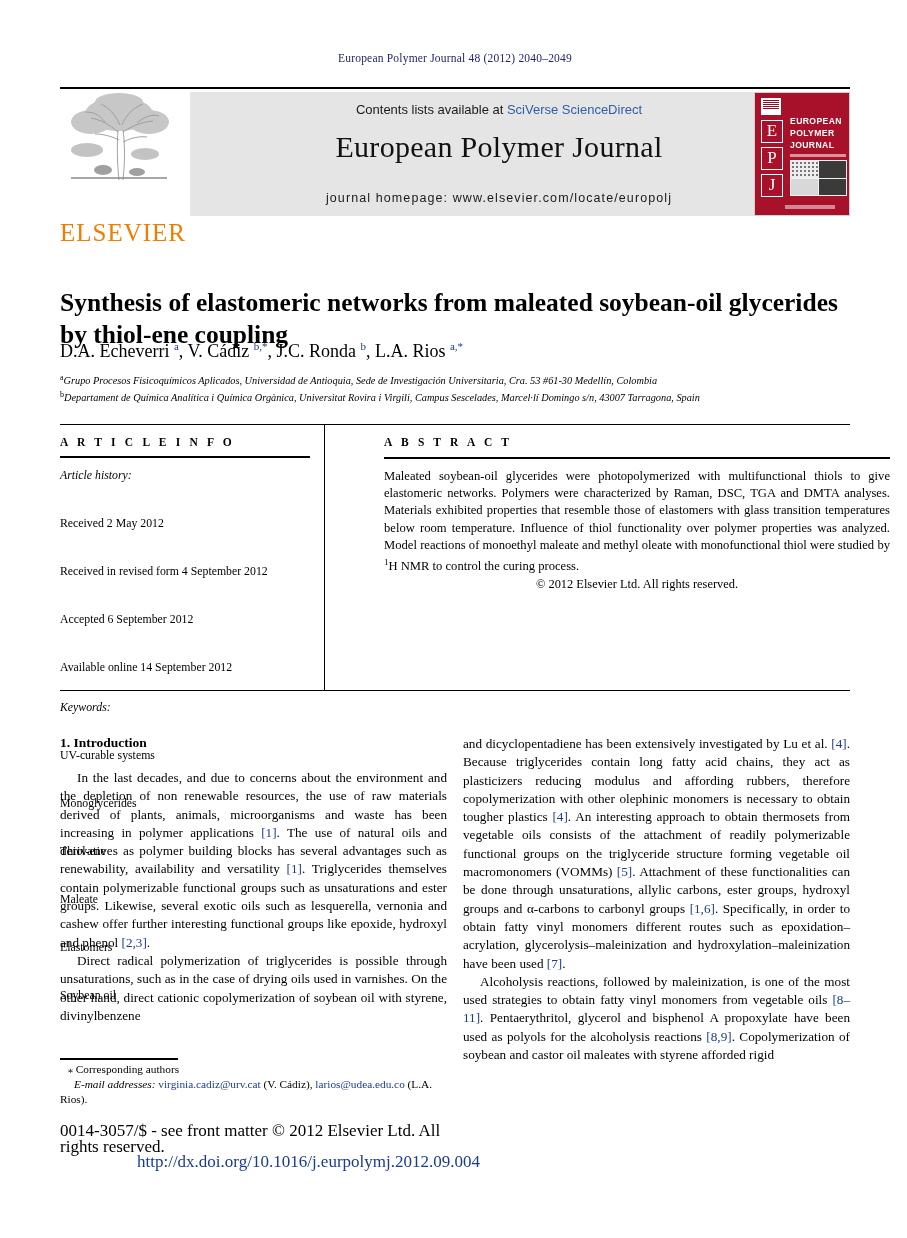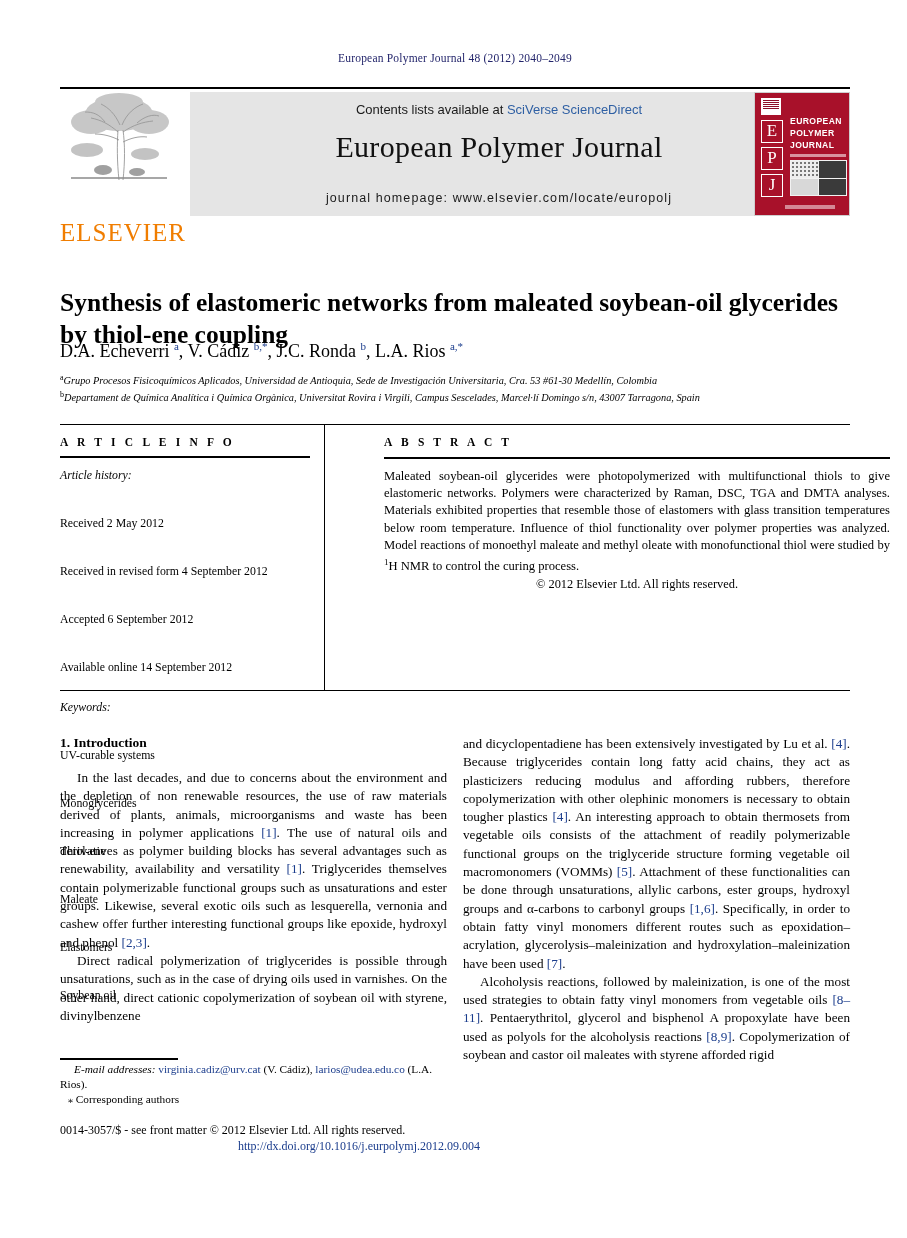--- a/index.html
+++ b/index.html
@@ -326,21 +326,21 @@
     line-height: 15.2px;
   }
   .footnote .em { font-style: italic; }
   .footnote .mail { color: #1a3c8c; }
   .footnote .star { font-size: 10px; }
 
   .imprint {
     position: absolute;
     left: 60px; top: 1123px;
     width: 420px;
-    font-size: 12px;
+    font-size: 17px;
     line-height: 15.5px;
   }
   .imprint .doi { color: #1a3c8c; text-align: right; }
 </style>
 </head>
 <body>
 
 <div class="page">
 
   <div class="running-head">European Polymer Journal 48 (2012) 2040–2049</div>
@@ -463,22 +463,22 @@
     <p class="para">Direct radical polymerization of triglycerides is possible through unsaturations, such as in the case of drying oils used in varnishes. On the other hand, direct cationic copolymerization of soybean oil with styrene, divinylbenzene</p>
   </div>
 
   <div class="col-right">
     <p class="para" style="text-indent:0">and dicyclopentadiene has been extensively investigated by Lu et al. <span class="ref">[4]</span>. Because triglycerides contain long fatty acid chains, they act as plasticizers reducing modulus and affording rubbers, therefore copolymerization with other olephinic monomers is necessary to obtain tougher plastics <span class="ref">[4]</span>. An interesting approach to obtain thermosets from vegetable oils consists of the attachment of readily polymerizable functional groups on the triglyceride structure forming vegetable oil macromonomers (VOMMs) <span class="ref">[5]</span>. Attachment of these functionalities can be done through unsaturations, allylic carbons, ester groups, hydroxyl groups and α-carbons to carbonyl groups <span class="ref">[1,6]</span>. Specifically, in order to obtain fatty vinyl monomers different routes such as epoxidation–acrylation, glycerolysis–maleinization and hydroxylation–maleinization have been used <span class="ref">[7]</span>.</p>
     <p class="para">Alcoholysis reactions, followed by maleinization, is one of the most used strategies to obtain fatty vinyl monomers from vegetable oils <span class="ref">[8–11]</span>. Pentaerythritol, glycerol and bisphenol A propoxylate have been used as polyols for the alcoholysis reactions <span class="ref">[8,9]</span>. Copolymerization of soybean and castor oil maleates with styrene afforded rigid</p>
   </div>
 
   <div class="foot-rule"></div>
   <div class="footnote">
+    <div style="text-indent:8px"><span class="star">⁎</span> Corresponding authors</div>
     <div style="text-indent:14px"><span class="em">E-mail addresses:</span> <span class="mail">virginia.cadiz@urv.cat</span> (V. Cádiz), <span class="mail">larios@udea.edu.co</span> (L.A. Rios).</div>
-    <div style="text-indent:8px"><span class="star">⁎</span> Corresponding authors</div>
   </div>
 
   <div class="imprint">
     <div>0014-3057/$ - see front matter © 2012 Elsevier Ltd. All rights reserved.</div>
     <div class="doi">http://dx.doi.org/10.1016/j.eurpolymj.2012.09.004</div>
   </div>
 
 </div>
 
 </body></html>

